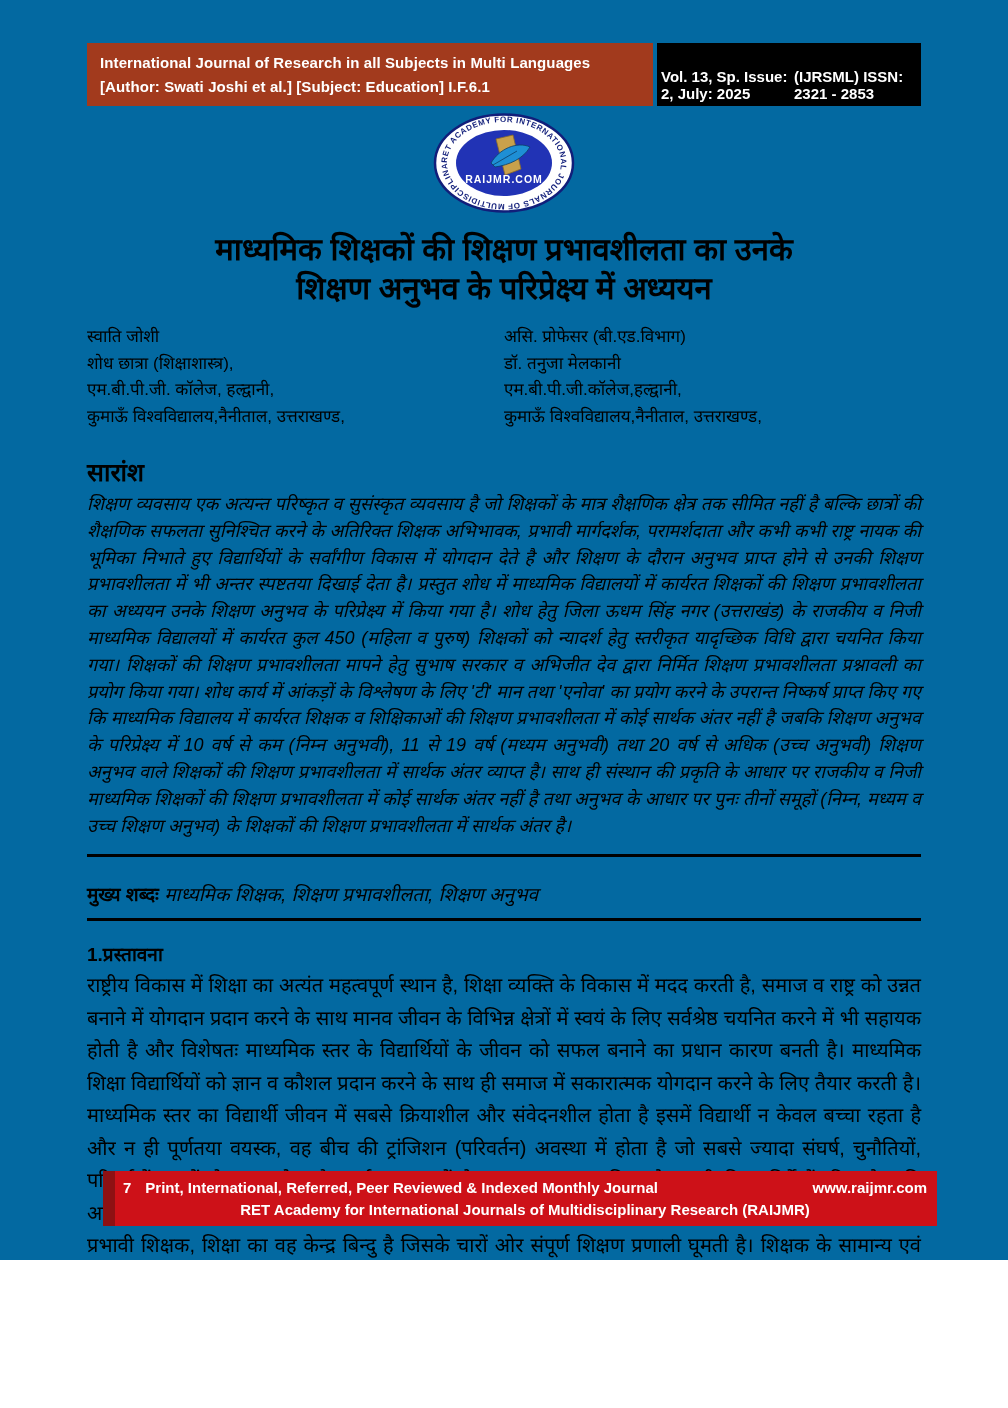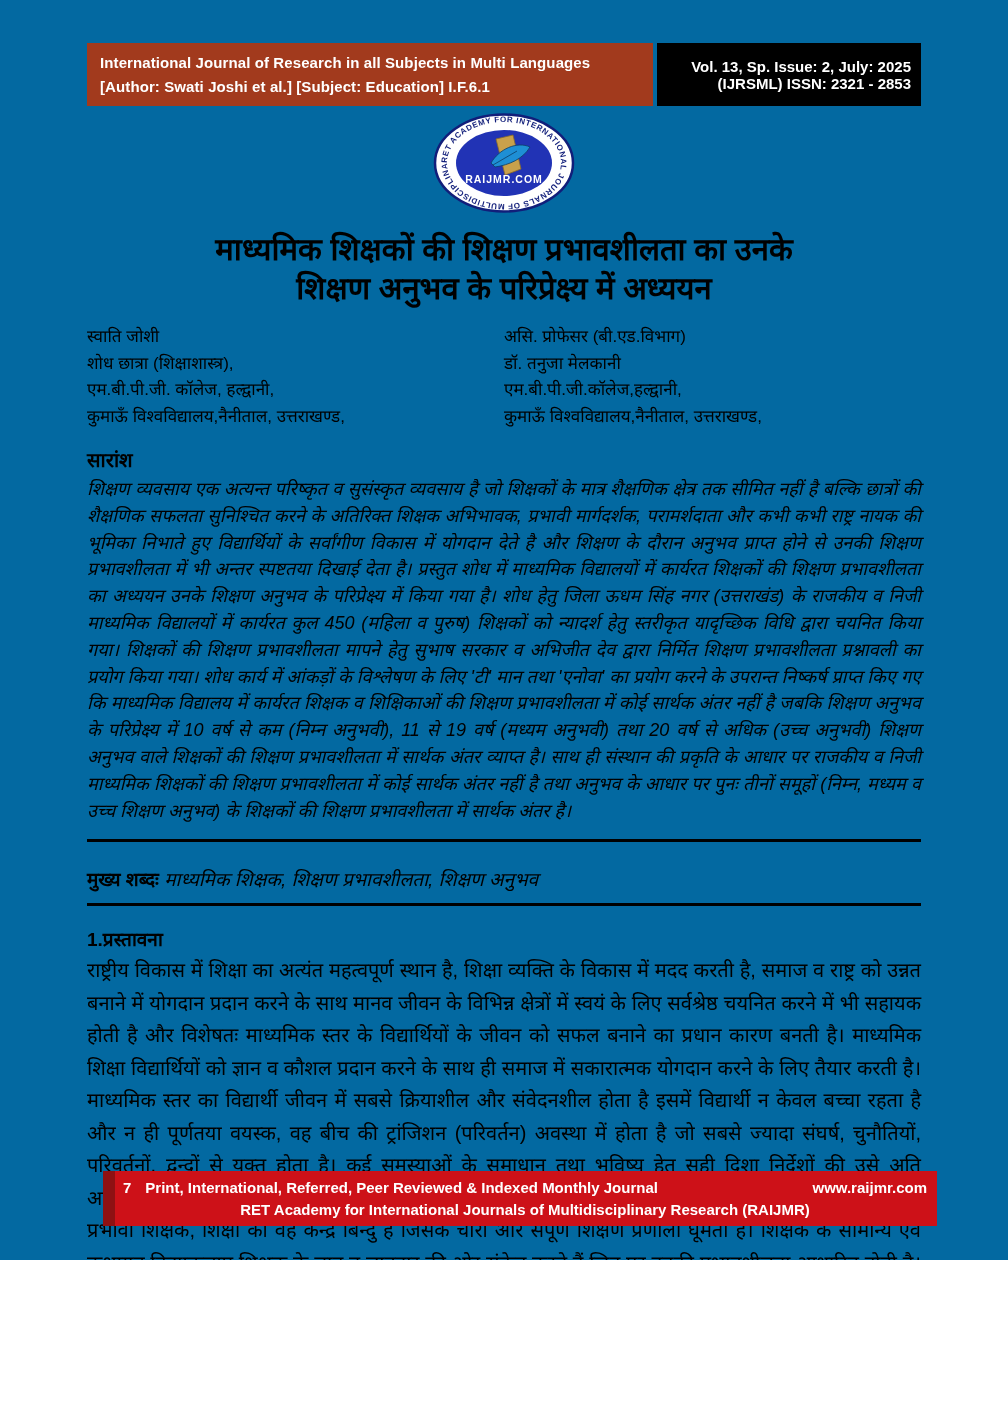--- a/index.html
+++ b/index.html
@@ -16,40 +16,40 @@
   
   .header { display: flex; gap: 4px; height: 63px; }
   .header-left {
     flex: 0 0 566px; background: #A23A1D; color: #fff;
     display: flex; flex-direction: column; justify-content: center;
     padding: 4px 0 4px 13px; gap: 7px;
     font-weight: bold; font-size: 15px; letter-spacing: 0.1px;
   }
   .header-right {
     flex: 1; background: #000; color: #fff;
-    display: flex; flex-direction: column; justify-content: center; align-items: flex-end;
-    padding: 4px 10px 4px 12px; 
+    display: flex; justify-content: center; align-items: flex-end;
+    padding: 4px 10px 4px 4px; 
     font-weight: bold; font-size: 15px;
   }
 
   
   .logo-wrap { width: 142px; margin: 7px auto 0; }
 
   
   .paper-title {
     margin-top: 12px; text-align: center;
     font-size: 31px; font-weight: bold; line-height: 39px;
   }
 
   
   .authors { display: flex; margin-top: 16px; }
   .author-col { width: 50%; text-align: left; font-size: 17px; line-height: 26.5px; }
 
   
-  .abstract-heading { margin-top: 16px; font-weight: bold; font-size: 20px; }
+  .abstract-heading { margin-top: 24px; font-weight: bold; font-size: 25px; }
   .abstract-text {
     margin-top: 3px; font-style: italic; font-size: 18px;
     line-height: 26.8px; text-align: justify;
   }
 
   .rule { border: none; border-top: 3px solid #000; margin-top: 15px; }
   .rule2 { border: none; border-top: 3px solid #000; margin-top: 11px; }
 
   .keywords { margin-top: 24px; font-size: 19px; }
   .kw-label { font-weight: bold; }

